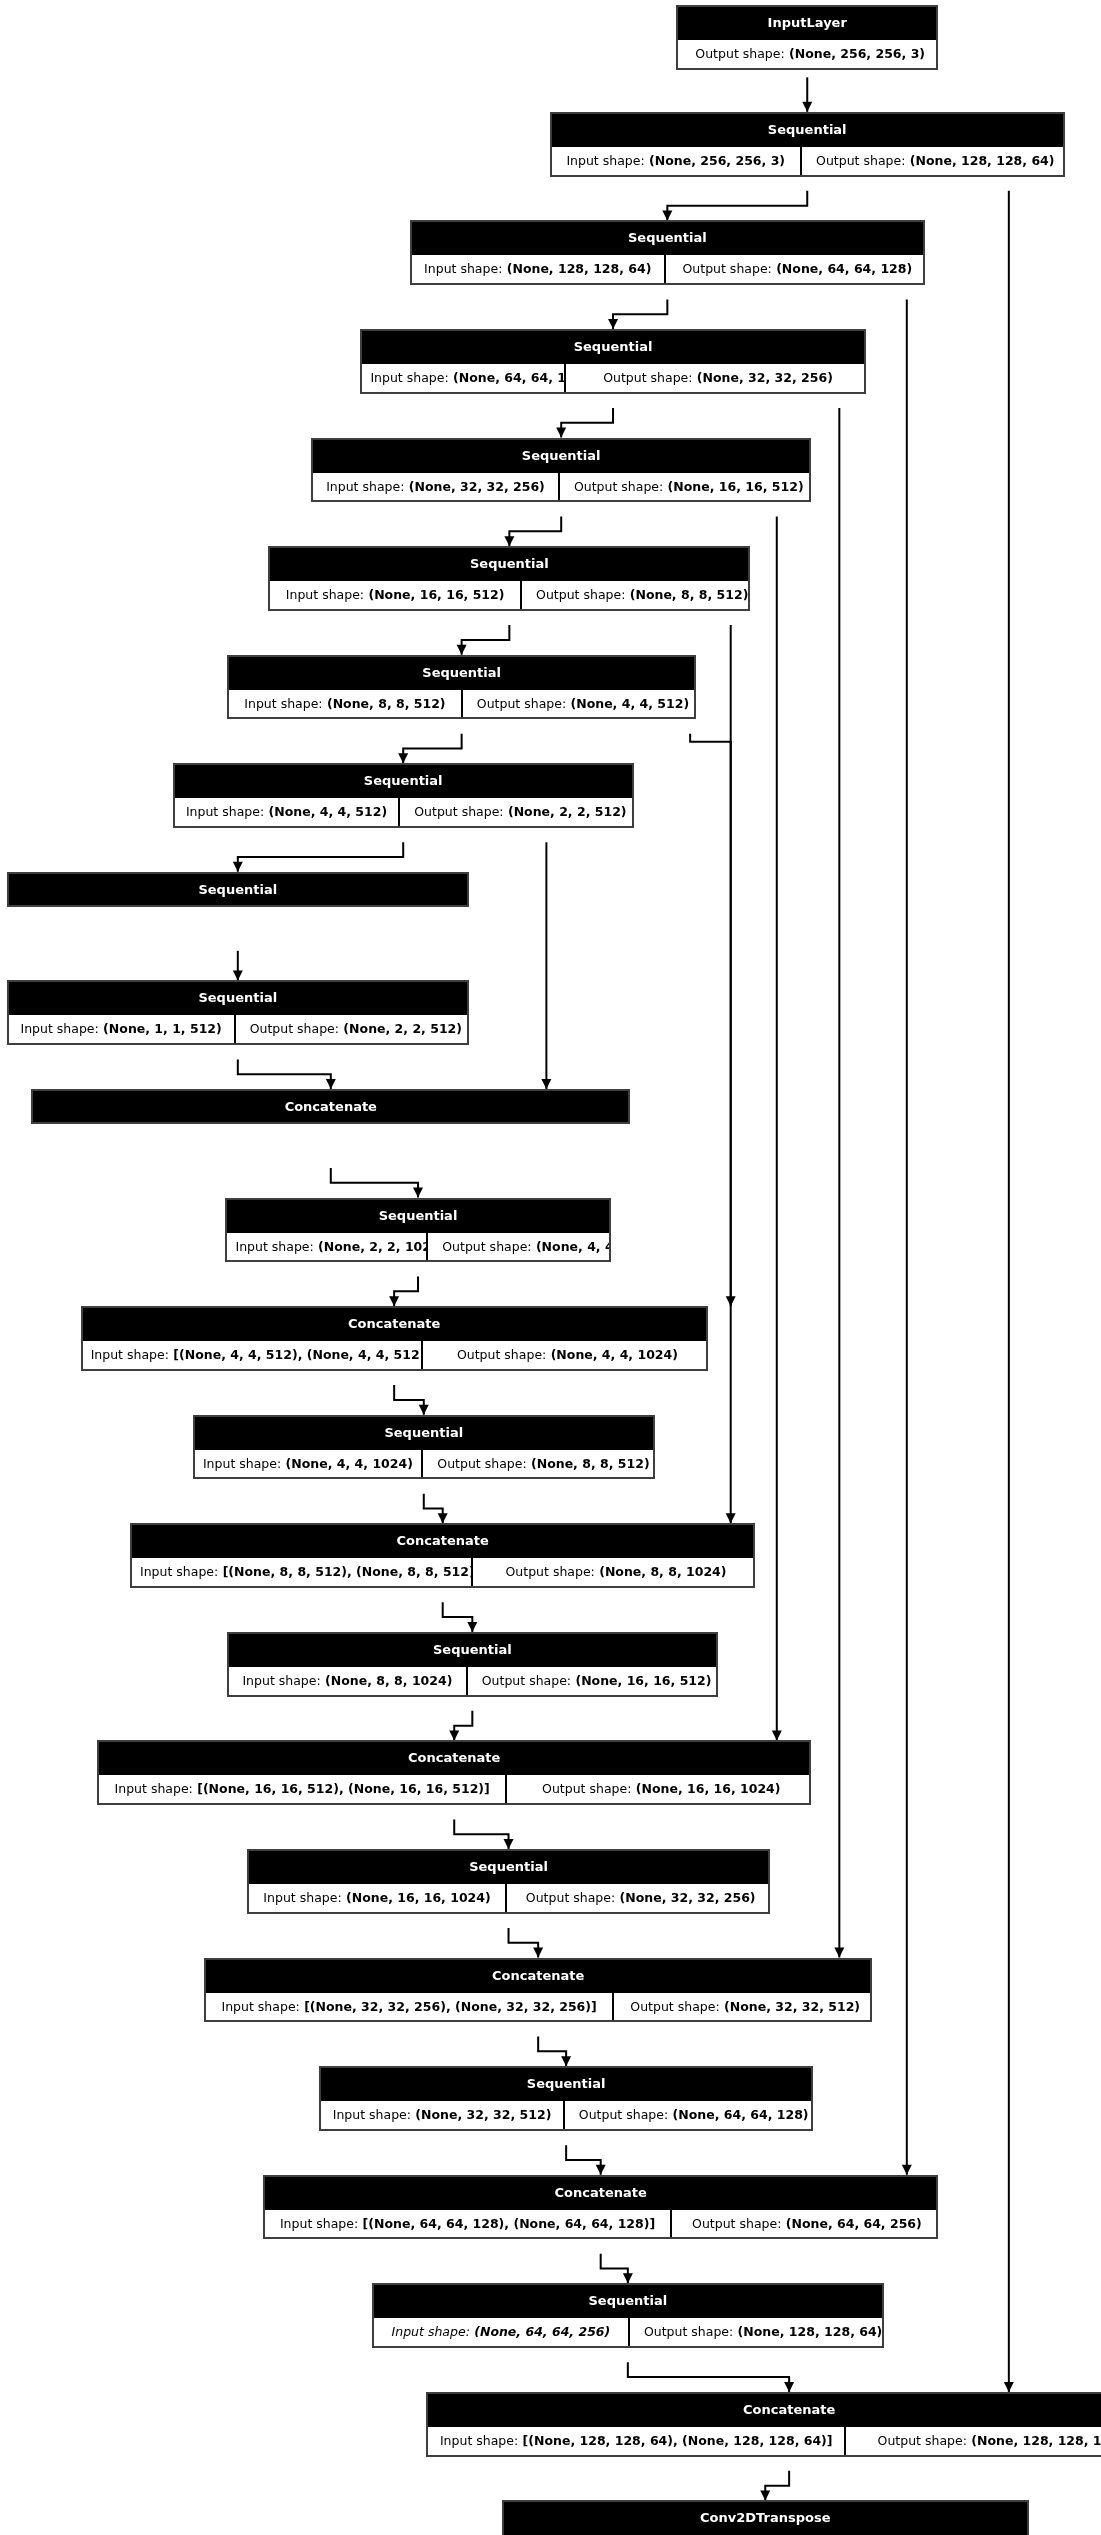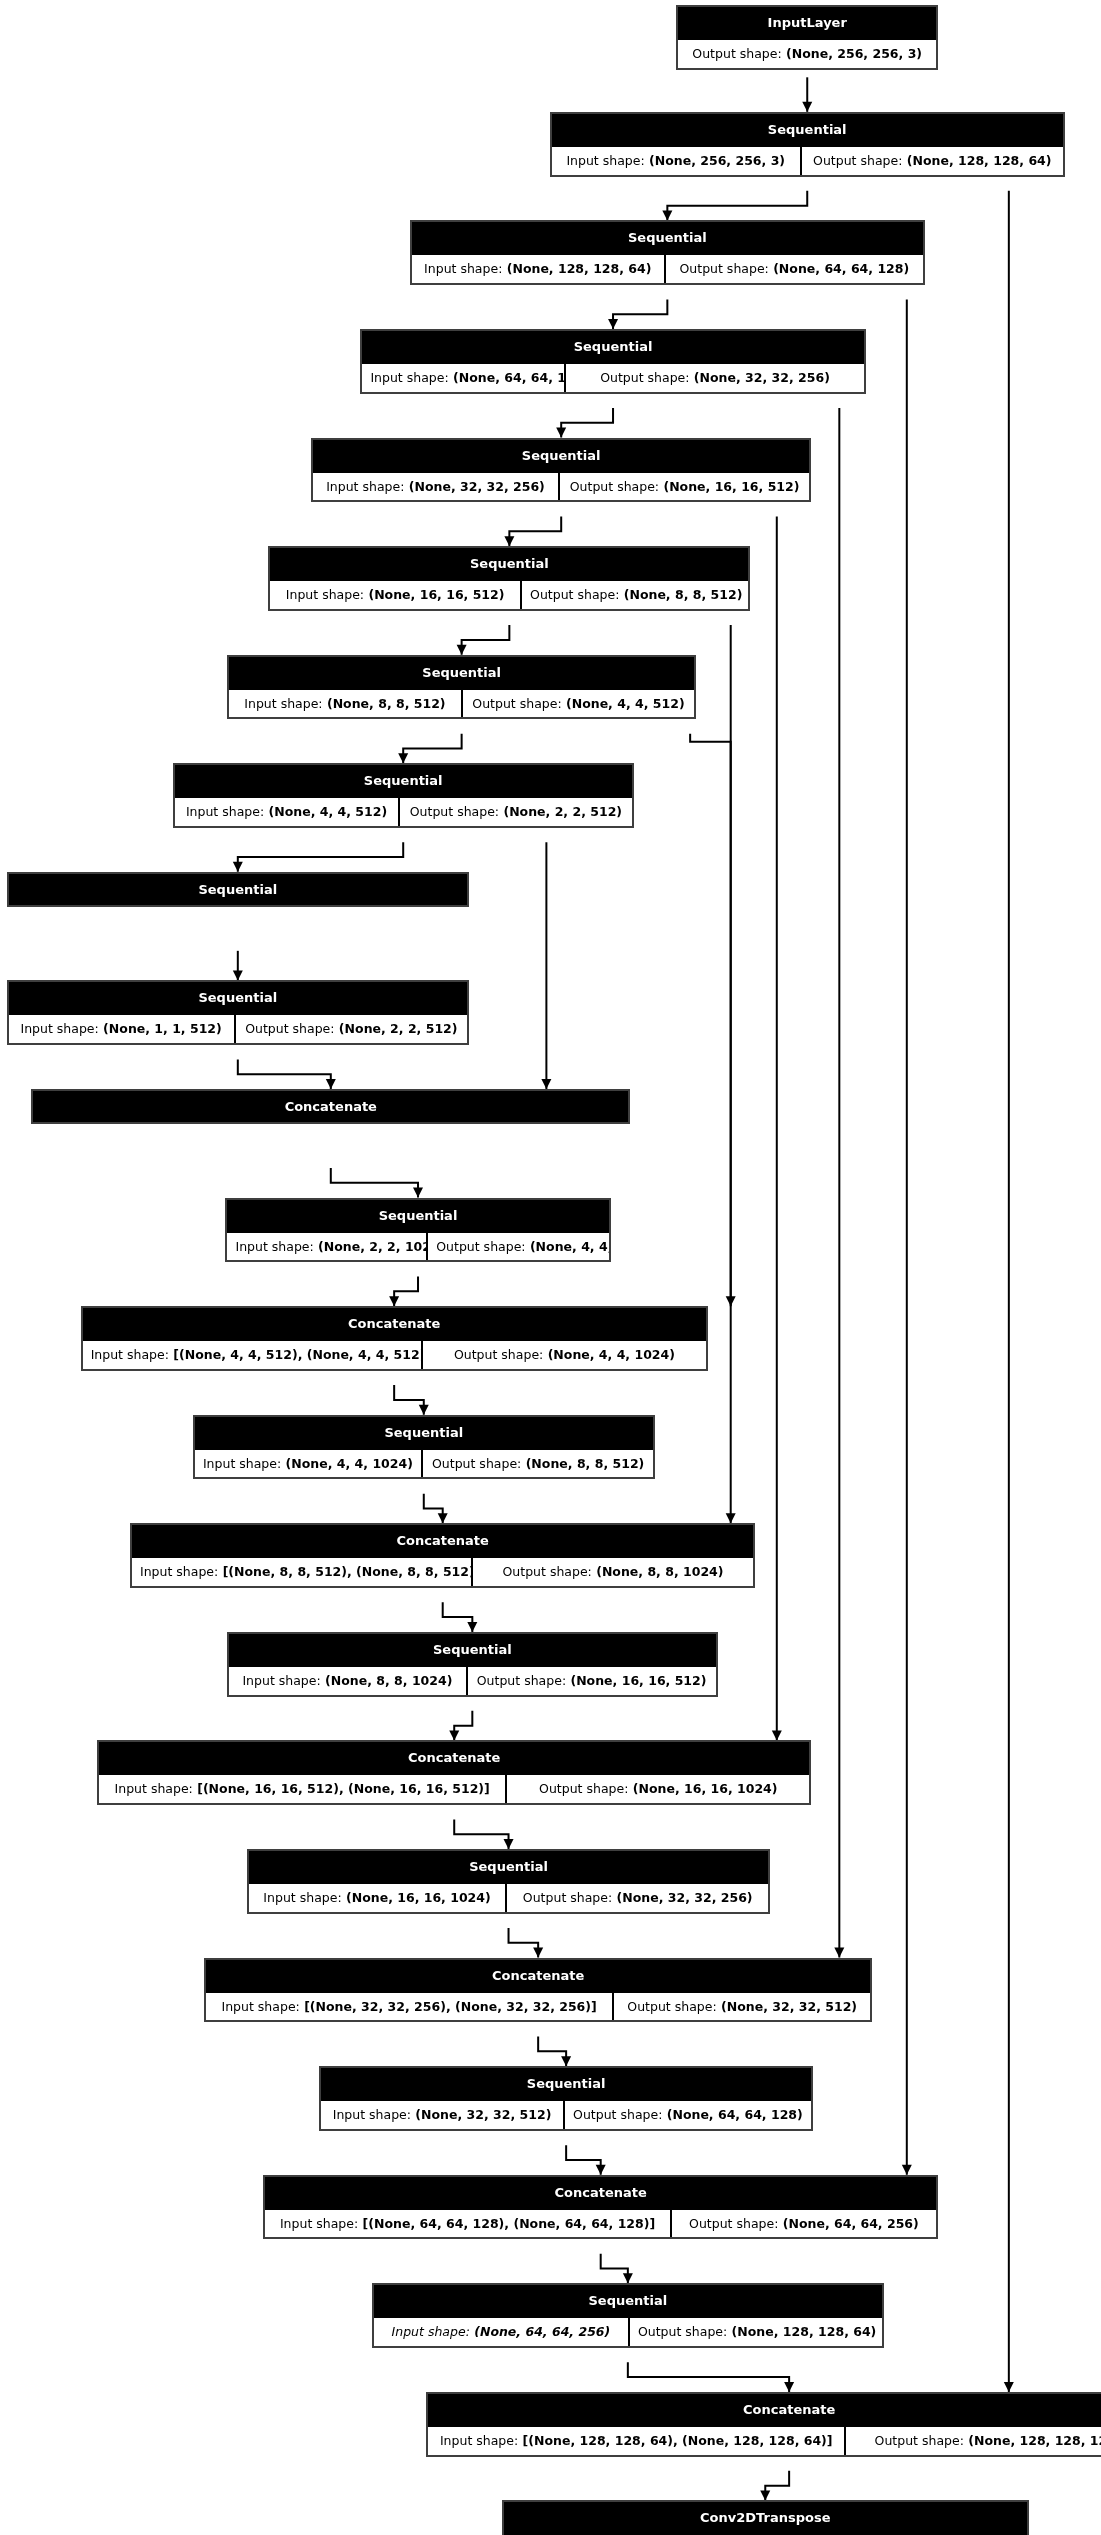--- a/index.html
+++ b/index.html
@@ -56,20 +56,21 @@
     text-align: center;
     line-height: 1.1;
     box-sizing: border-box;
   }
   .cell.in {
     border-right: 2px solid #000000;
     flex: 0 0 auto;
   }
   .cell.out {
     flex: 1 1 auto;
+    margin-left: 6px;
   }
   .cell b { font-weight: bold; }
   .label-lite { font-weight: normal; }
 </style>
 </head>
 <body>
 
 <div id="canvas">
   <svg id="edges" viewBox="0 0 1101 2535" width="1101" height="2535">
       <path d="M 807.2354260089687 77.31667748215445 L 807.2354260089687 111.8624269954575" stroke="#000000" stroke-width="2" fill="none"></path>

